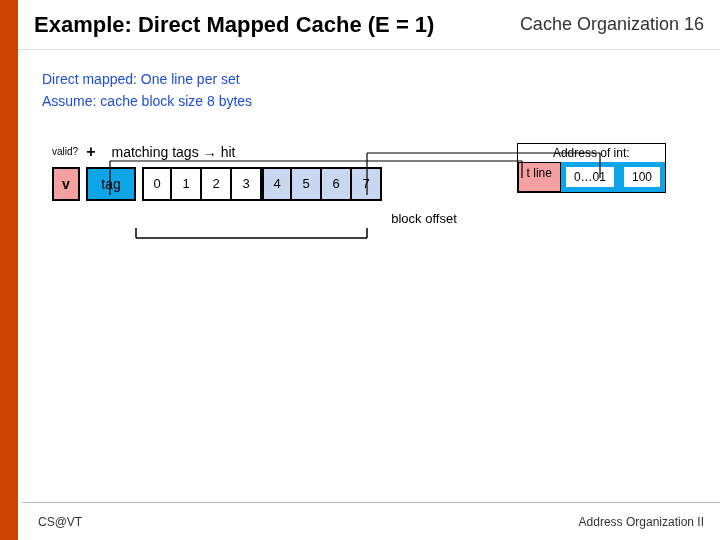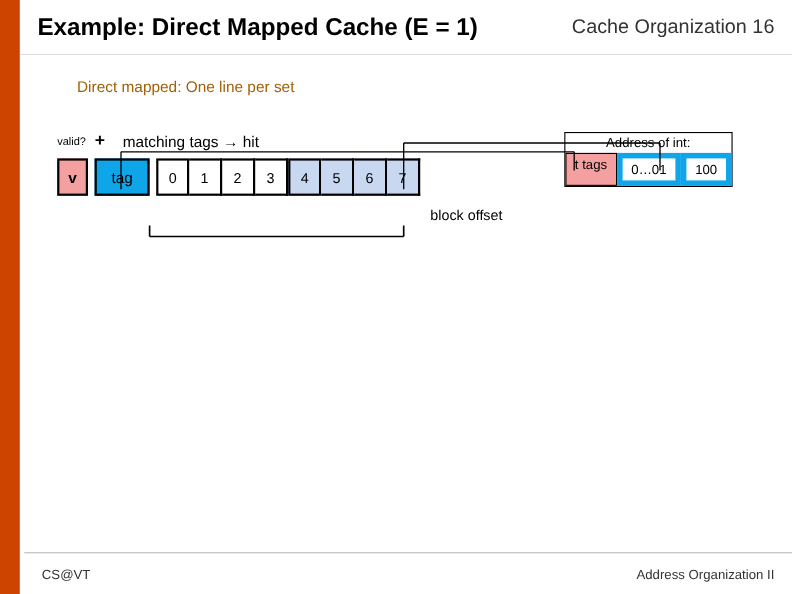--- a/index.html
+++ b/index.html
@@ -60,24 +60,23 @@
       position: absolute;
       top: 50px;
       left: 18px;
       right: 0;
       bottom: 40px;
       padding: 18px 24px;
     }
 
     .description {
       font-size: 14px;
-      color: #a16207;
+      color: #1d4ed8;
       line-height: 1.6;
       margin-bottom: 30px;
-      margin-left: 28px;
     }
 
     
     .diagram {
       position: relative;
       margin-top: 10px;
     }
 
     
     .valid-row {
@@ -250,28 +249,29 @@
   <div class="left-bar"></div>
 
   <div class="header">
     <span class="header-title">Example: Direct Mapped Cache (E = 1)</span>
     <span class="header-subtitle">Cache Organization 16</span>
   </div>
 
   <div class="content">
     <div class="description">
       <div>Direct mapped: One line per set</div>
+      <div>Assume: cache block size 8 bytes</div>
     </div>
 
     <div class="diagram" style="position:relative;">
 
       <div class="address-box" style="position:absolute; top:0; right:30px;">
         <div class="address-title">Address of int:</div>
         <div class="address-cells">
-          <div class="addr-cell-pink">t tags</div>
+          <div class="addr-cell-pink">t line</div>
           <div class="addr-cell">0…01</div>
           <div class="addr-cell">100</div>
         </div>
       </div>
 
       <div class="valid-row">
         <span class="valid-label">valid?</span>
         <span class="plus-sign">+</span>
         <span class="matching-text">matching tags</span>
         <span class="matching-text" style="margin-left:4px; margin-right:4px;"> →</span>

